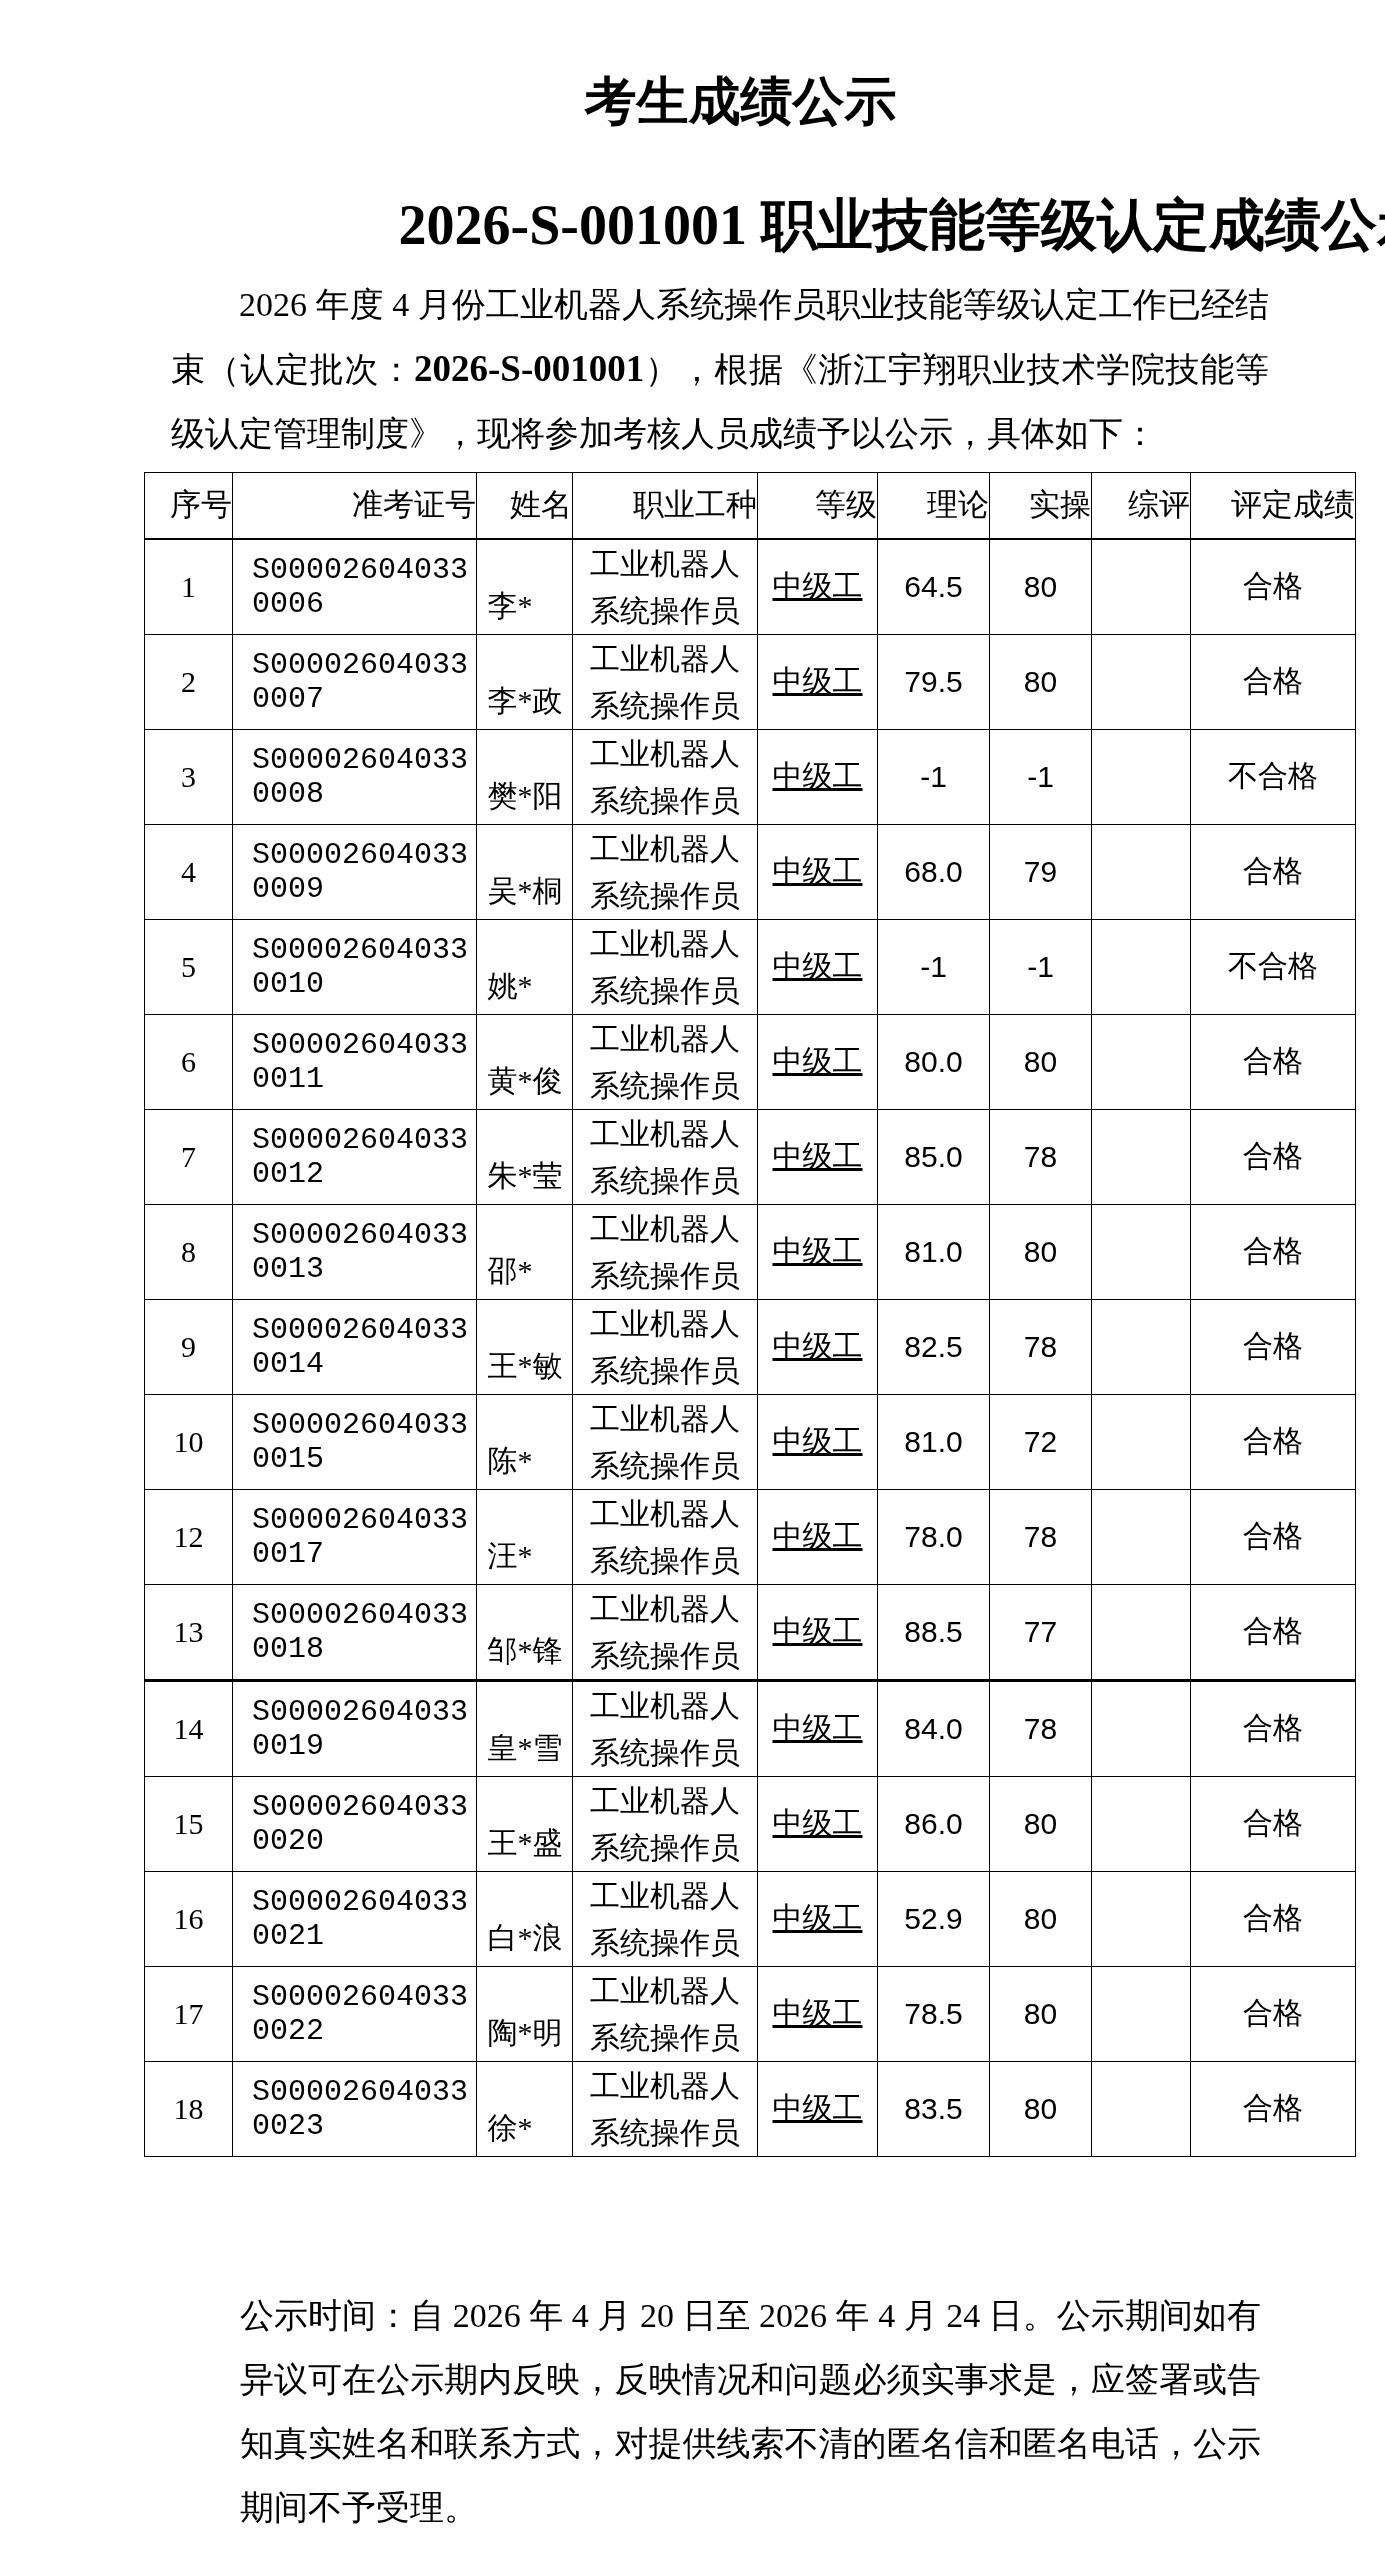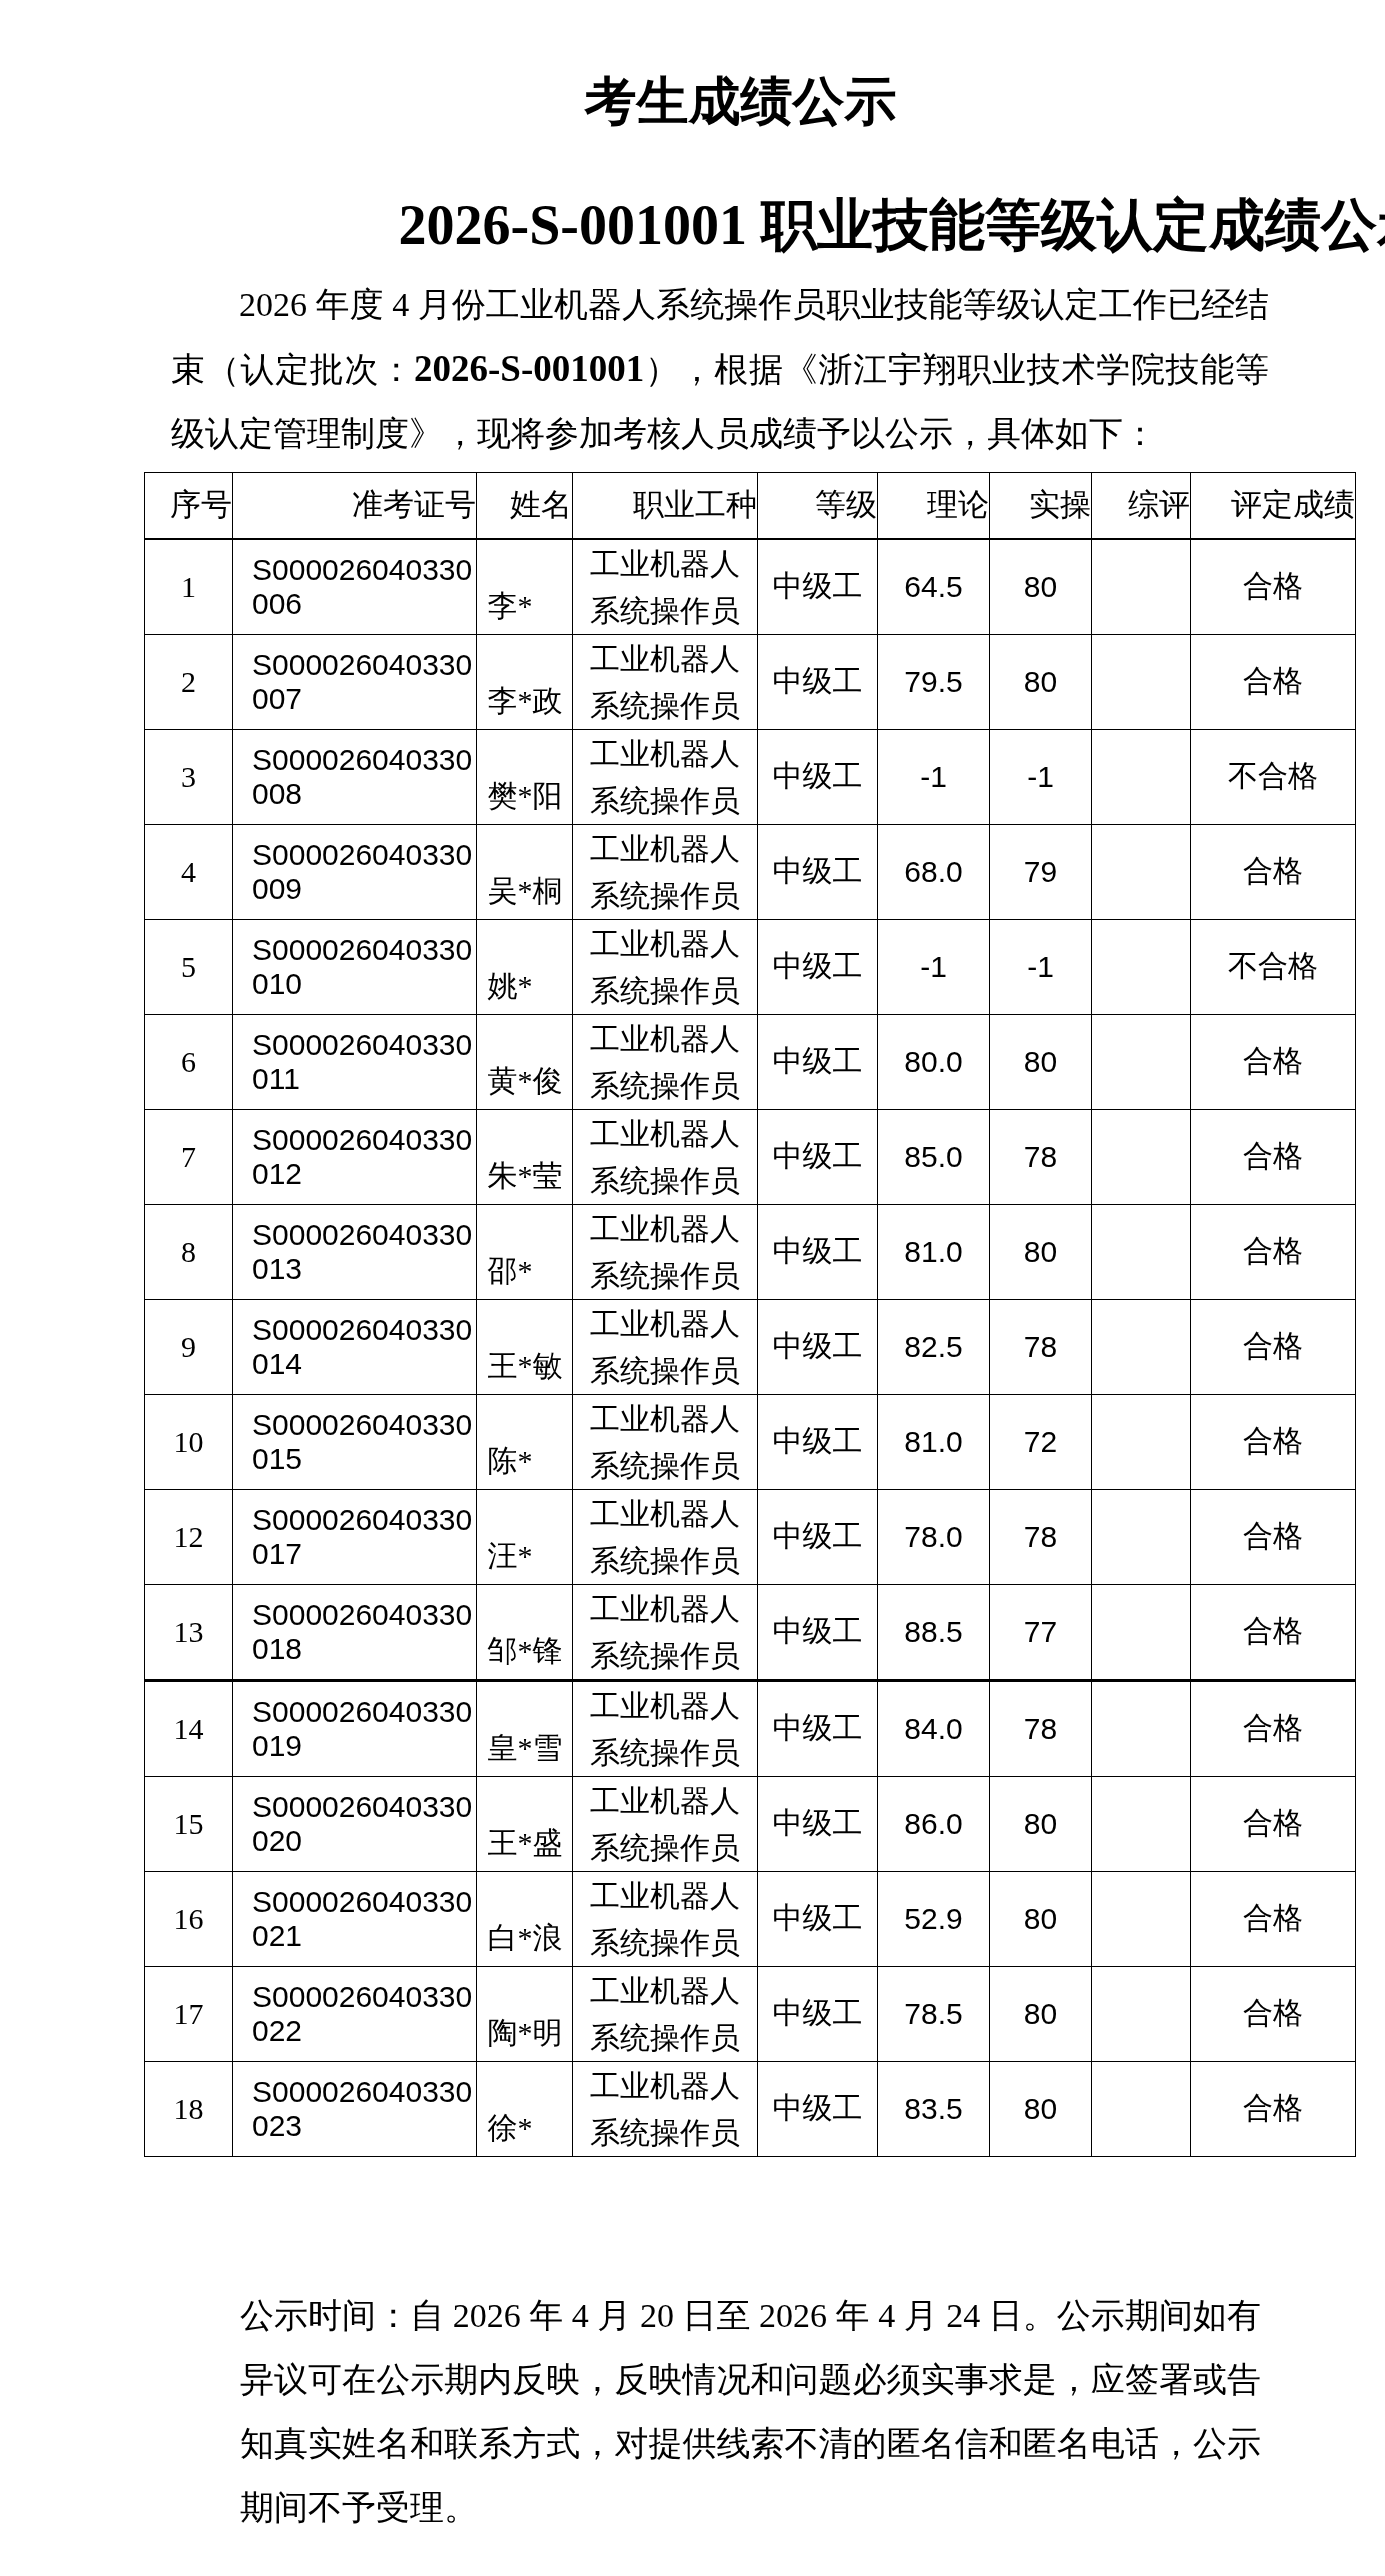--- a/index.html
+++ b/index.html
@@ -59,25 +59,25 @@
     height: 75px;
     font-size: 30px;
     text-align: center;
     vertical-align: middle;
     word-break: break-all;
   }
   .score-table tbody tr:nth-child(13) td { border-top-width: 3.5px; }
 
   .c-no     { font-family: "Liberation Serif", serif; font-size: 30px; }
   .c-ticket { text-align: left !important; padding-left: 19px !important;
-              font-family: Liberation Sans, sans-serif; font-size: 32px; }
+              font-family: Liberation Mono, monospace; font-size: 32px; }
   .c-name   { text-align: left !important; vertical-align: bottom !important;
               padding: 0 0 7px 10.5px !important; font-size: 30px; }
   .c-occ    { font-size: 29px; line-height: 47px; padding: 0 3.5px !important; }
-  .c-level  { font-size: 30px; }
+  .c-level  { font-size: 30px; text-decoration: underline; }
   .c-theory, .c-prac { font-family: "Liberation Sans", sans-serif; font-size: 32px; }
   .c-result { font-size: 30px; }
 
   .notice {
     margin: 127px 172px 0 192px;
     font-size: 34px;
     line-height: 64px;
     text-align: justify;
   }
 </style>

